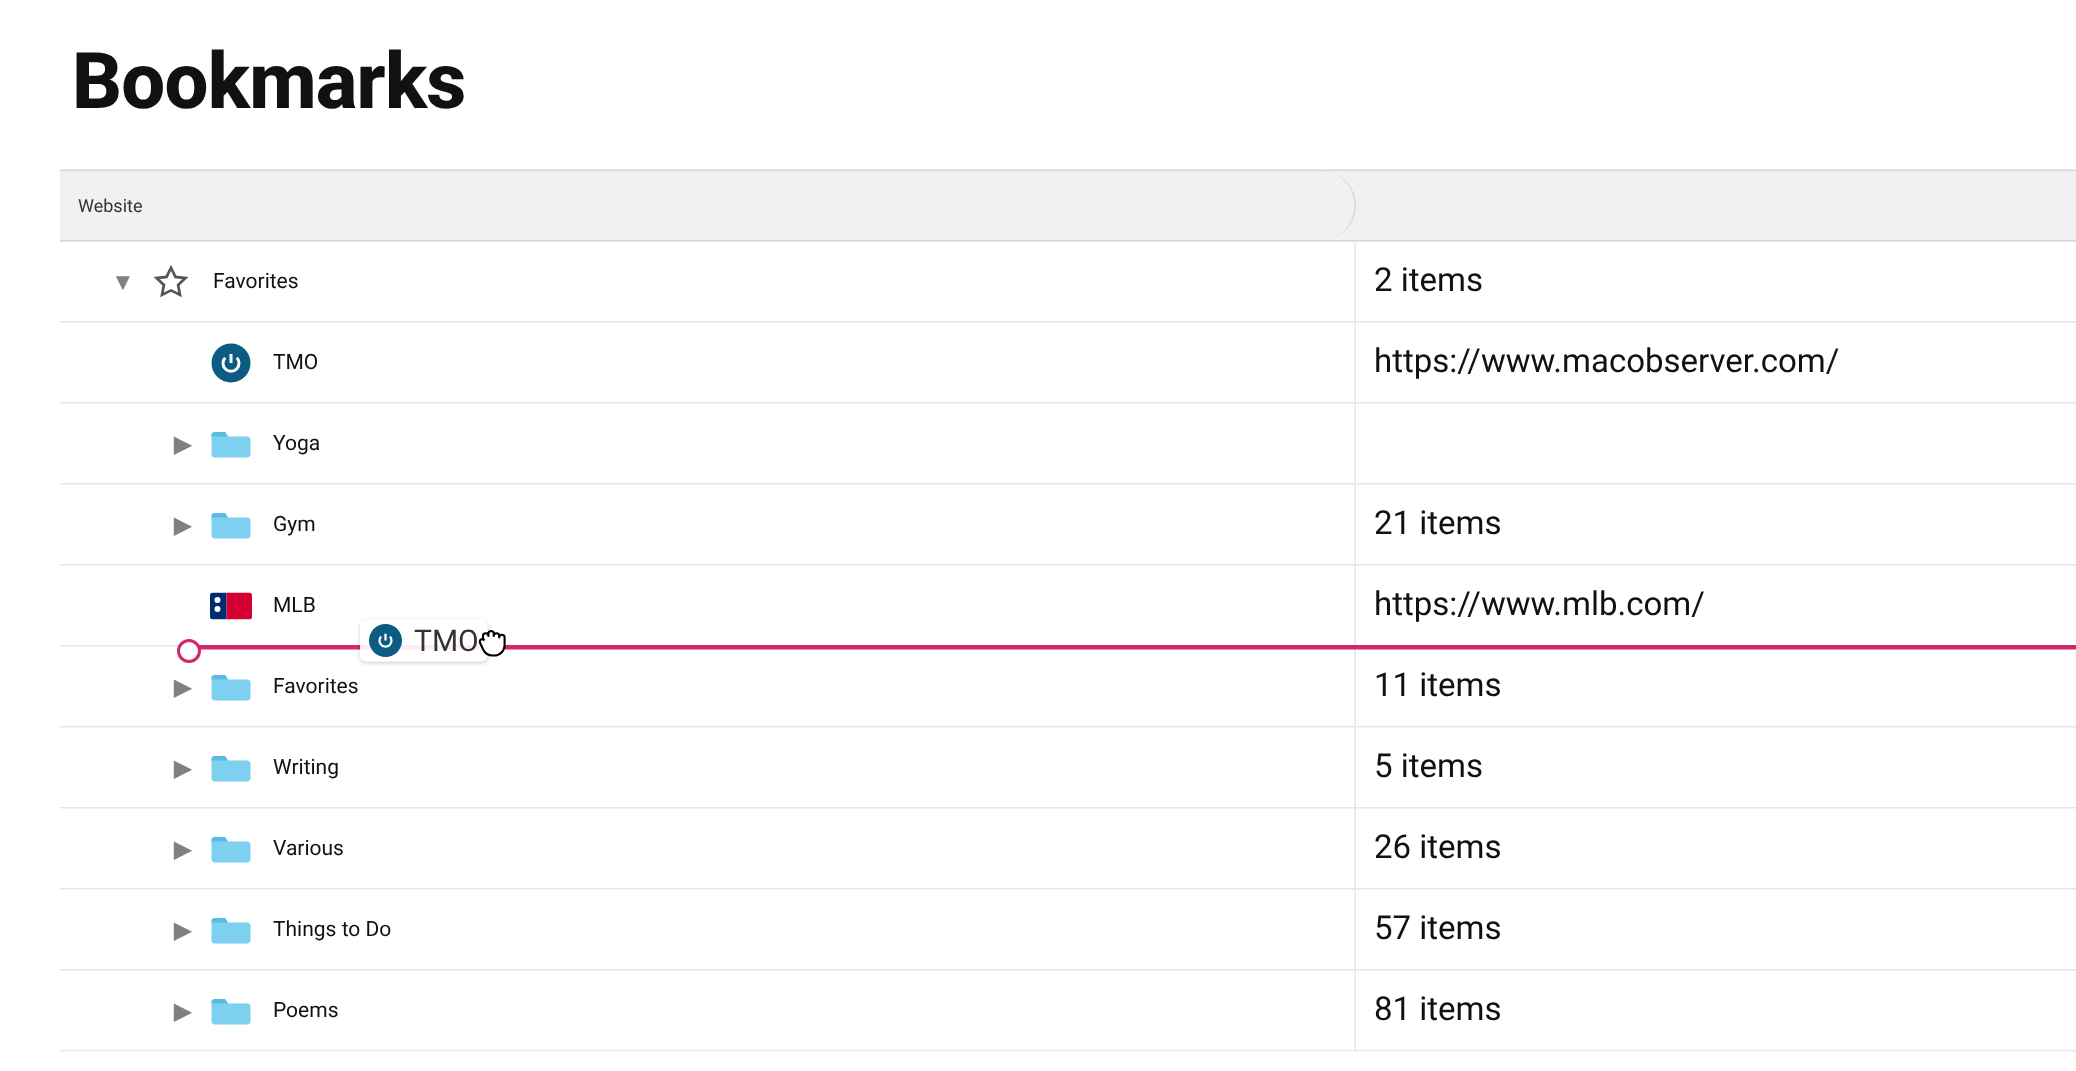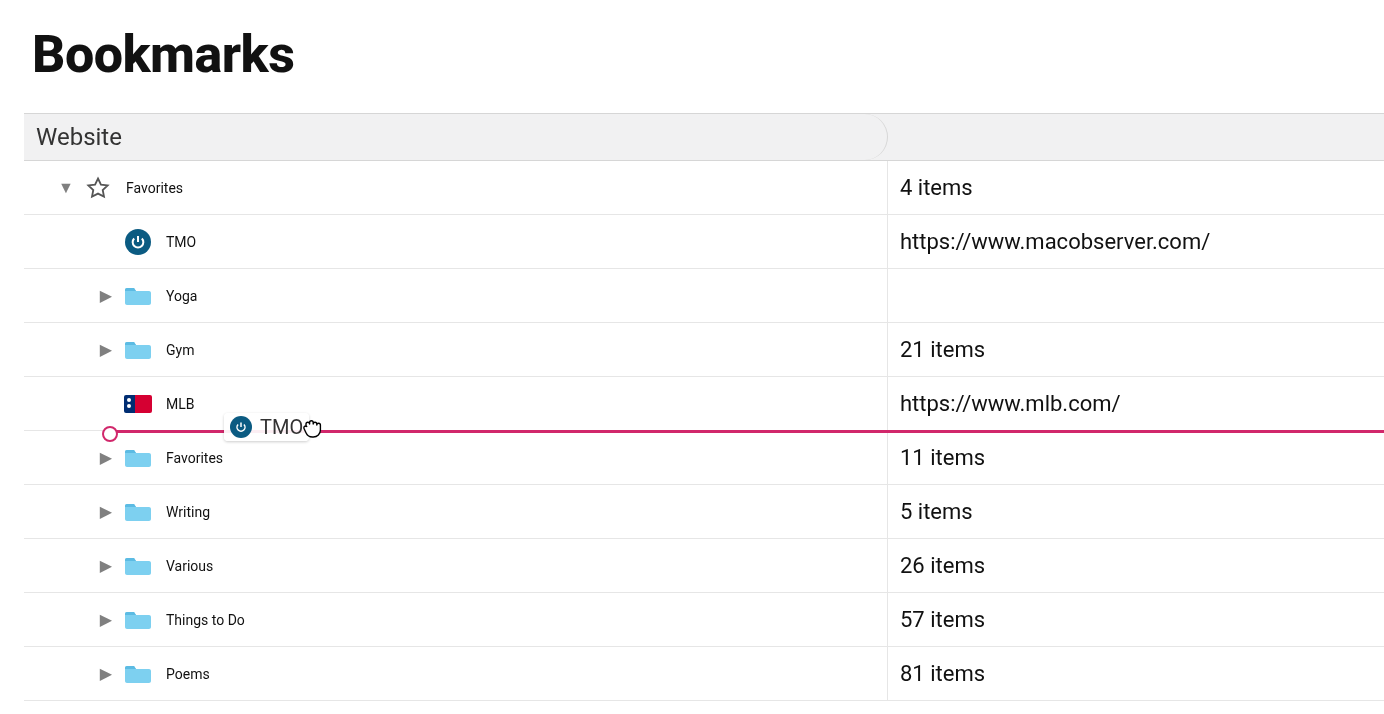--- a/index.html
+++ b/index.html
@@ -4,42 +4,42 @@
 <style>
   html, body {
     margin: 0;
     padding: 0;
     font-family: -apple-system, BlinkMacSystemFont, "Segoe UI", Roboto, Helvetica, Arial, sans-serif;
     color: #111;
     background: #fff;
     width: 1384px;
   }
   .page {
-    padding: 24px 0 0 24px;
+    padding: 24px 0 0 40px;
     box-sizing: border-box;
   }
   .title {
     font-size: 52px;
     font-weight: 800;
     margin: 0 0 28px 8px;
     letter-spacing: -0.5px;
   }
   .thead {
     display: grid;
     grid-template-columns: 864px 1fr;
     background: #f1f1f2;
     border-top: 1px solid #d6d6d6;
     border-bottom: 1px solid #d6d6d6;
     height: 46px;
   }
   .thead .th {
     display: flex;
     align-items: center;
     padding: 0 12px;
-    font-size: 24px;
+    font-size: 12px;
     color: #333;
     border-radius: 23px;
   }
   .thead .th.website {
     border-right: 1px solid #d6d6d6;
   }
   .tbody .row {
     display: grid;
     grid-template-columns: 864px 1fr;
     border-bottom: 1px solid #e6e6e6;
@@ -194,21 +194,21 @@
         <span class="disclosure">▼</span>
         <span class="icon-slot">
           <span class="star-icon">
             <svg viewBox="0 0 24 24" fill="none" stroke="#555" stroke-width="1.8">
               <path d="M12 2.5l2.95 6.1 6.7.77-4.95 4.63 1.3 6.6L12 17.6l-6 3 1.3-6.6L2.35 9.37l6.7-.77L12 2.5z"></path>
             </svg>
           </span>
         </span>
         <span class="label">Favorites</span>
       </div>
-      <div class="cell-address">4 items</div>
+      <div class="cell-address">2 items</div>
     </div>
 
     <div class="row">
       <div class="cell-website indent-1">
         <span class="disclosure spacer">▶</span>
         <span class="icon-slot">
           <span class="power-icon">
             <svg viewBox="0 0 24 24" width="16" height="16" fill="none" stroke="#fff" stroke-width="3">
               <path d="M12 3v9"></path>
               <path d="M6.2 6.8a8 8 0 1 0 11.6 0"></path>

